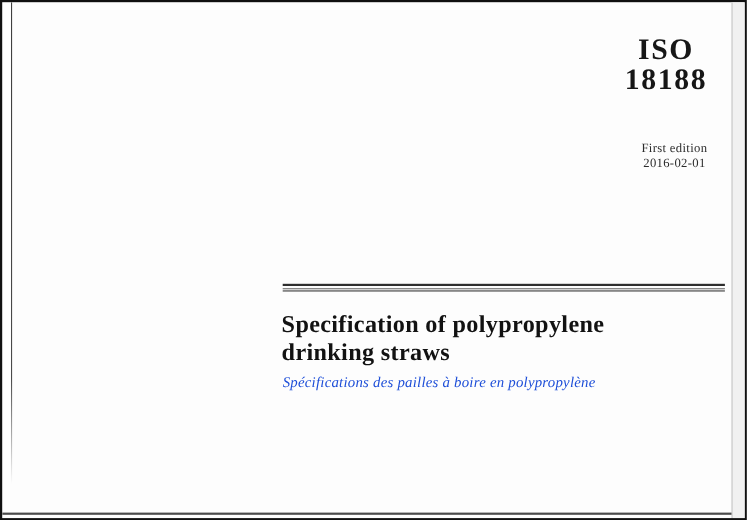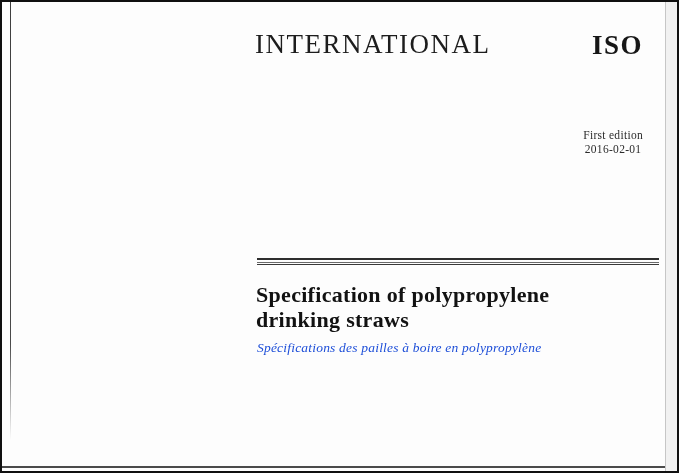--- a/index.html
+++ b/index.html
@@ -100,25 +100,25 @@
 </head>
 <body>
 
 <div class="stage">
 
   <div class="left-edge-line"></div>
   <div class="right-gutter"></div>
   <div class="bottom-scan-line"></div>
 
   <div class="type-label">
-    <div>INTERNATIONAL</div>
   </div>
 
   <div class="designation">
     <div>ISO</div>
+    <div>18188</div>
   </div>
 
   <div class="edition">
     <div>First edition</div>
     <div>2016-02-01</div>
   </div>
 
   <div class="title-rule">
     <div class="l1"></div>
     <div class="l2"></div>

